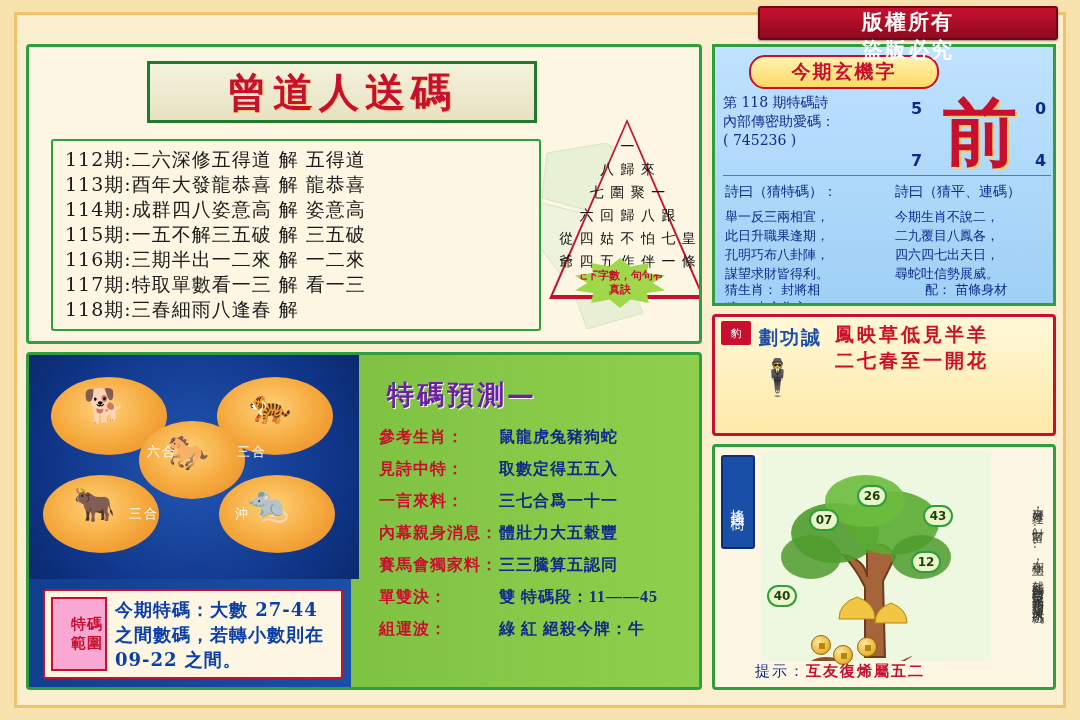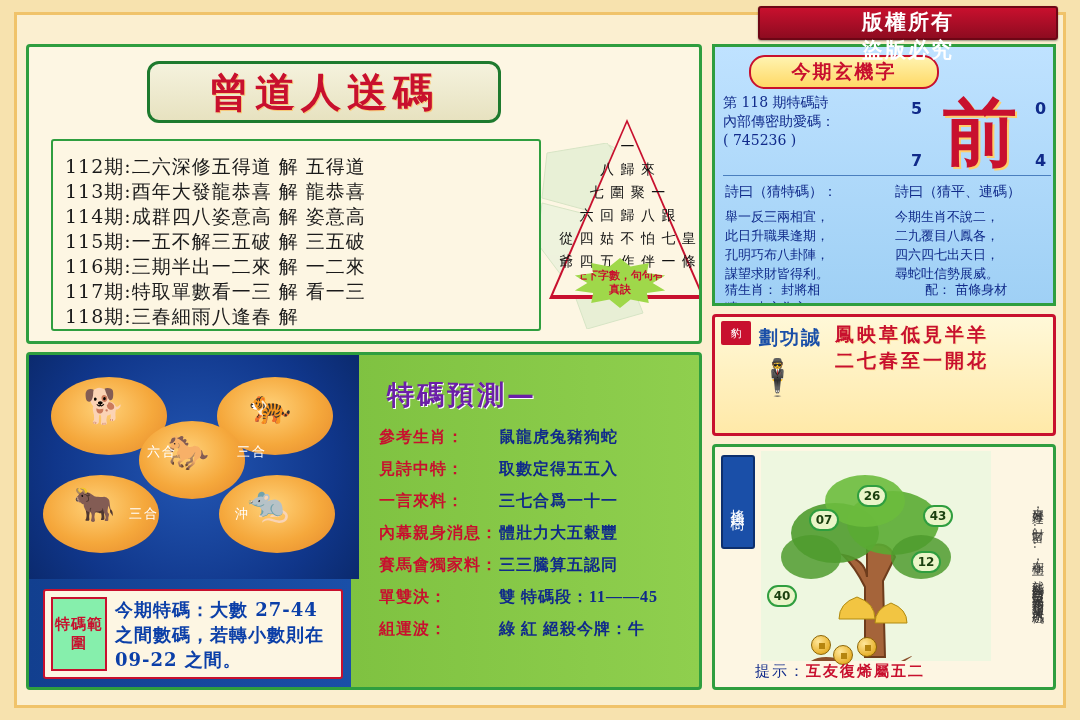--- a/index.html
+++ b/index.html
@@ -42,40 +42,40 @@
 
   
   .panel-left-top {
     position:absolute; left:26px; top:44px; width:676px; height:300px;
     background:#fdf6e3;
     border:3px solid #2f9e3f;
     border-radius:4px;
     overflow:hidden;
   }
   .title-banner {
-    position:absolute; left:118px; top:14px; width:354px; height:62px;
+    position:absolute; left:118px; top:14px; width:390px; height:62px;
     background:linear-gradient(#f5f2dd,#e7e2c0);
     border:3px solid #1e7a2e;
-    border-radius:12px;
+    border-radius:0;
     display:flex; align-items:center; justify-content:center;
   }
   .title-banner span {
     font-family:"DejaVu Serif", serif;
     font-weight:bold;
     font-size:40px;
     letter-spacing:6px;
     color:#c8102e;
     text-shadow:1px 1px 0 #f7c97a;
   }
   .verse-box {
     position:absolute; left:22px; top:92px; width:490px; height:192px;
     background:#fdf6e3;
     border:2px solid #2f9e3f;
     border-radius:3px;
-    padding:13px 10px 0 12px;
+    padding:6px 10px 0 12px;
   }
   .verse-line {
     font-family:"DejaVu Serif", serif;
     font-size:19px;
     color:#1a1a1a;
     line-height:25px;
     white-space:nowrap;
     letter-spacing:1px;
   }
   
@@ -150,28 +150,29 @@
   }
   .range-box {
     position:absolute; left:14px; top:234px; width:300px; height:90px;
     background:#fdf6e3;
     border:2px solid #c8102e;
     border-radius:3px;
     display:flex;
   }
   .range-tag {
     width:56px; margin:6px 0 6px 6px;
-    background:#86efac;
+    background:#f9a8d4;
     border:2px solid #c8102e;
     display:flex; align-items:center; justify-content:center;
     text-align:center;
     font-family:"DejaVu Serif", serif;
     font-weight:bold; font-size:15px; color:#c8102e;
     line-height:19px;
     letter-spacing:1px;
+    padding-left:16px;
   }
   .range-text {
     flex:1; padding:6px 4px 0 8px;
     font-family:"DejaVu Serif", serif;
     font-size:18px; color:#0b3fa8; font-weight:bold;
     line-height:25px;
     letter-spacing:1px;
   }
   .forecast {
     position:absolute; left:336px; top:0; width:340px; height:338px;

